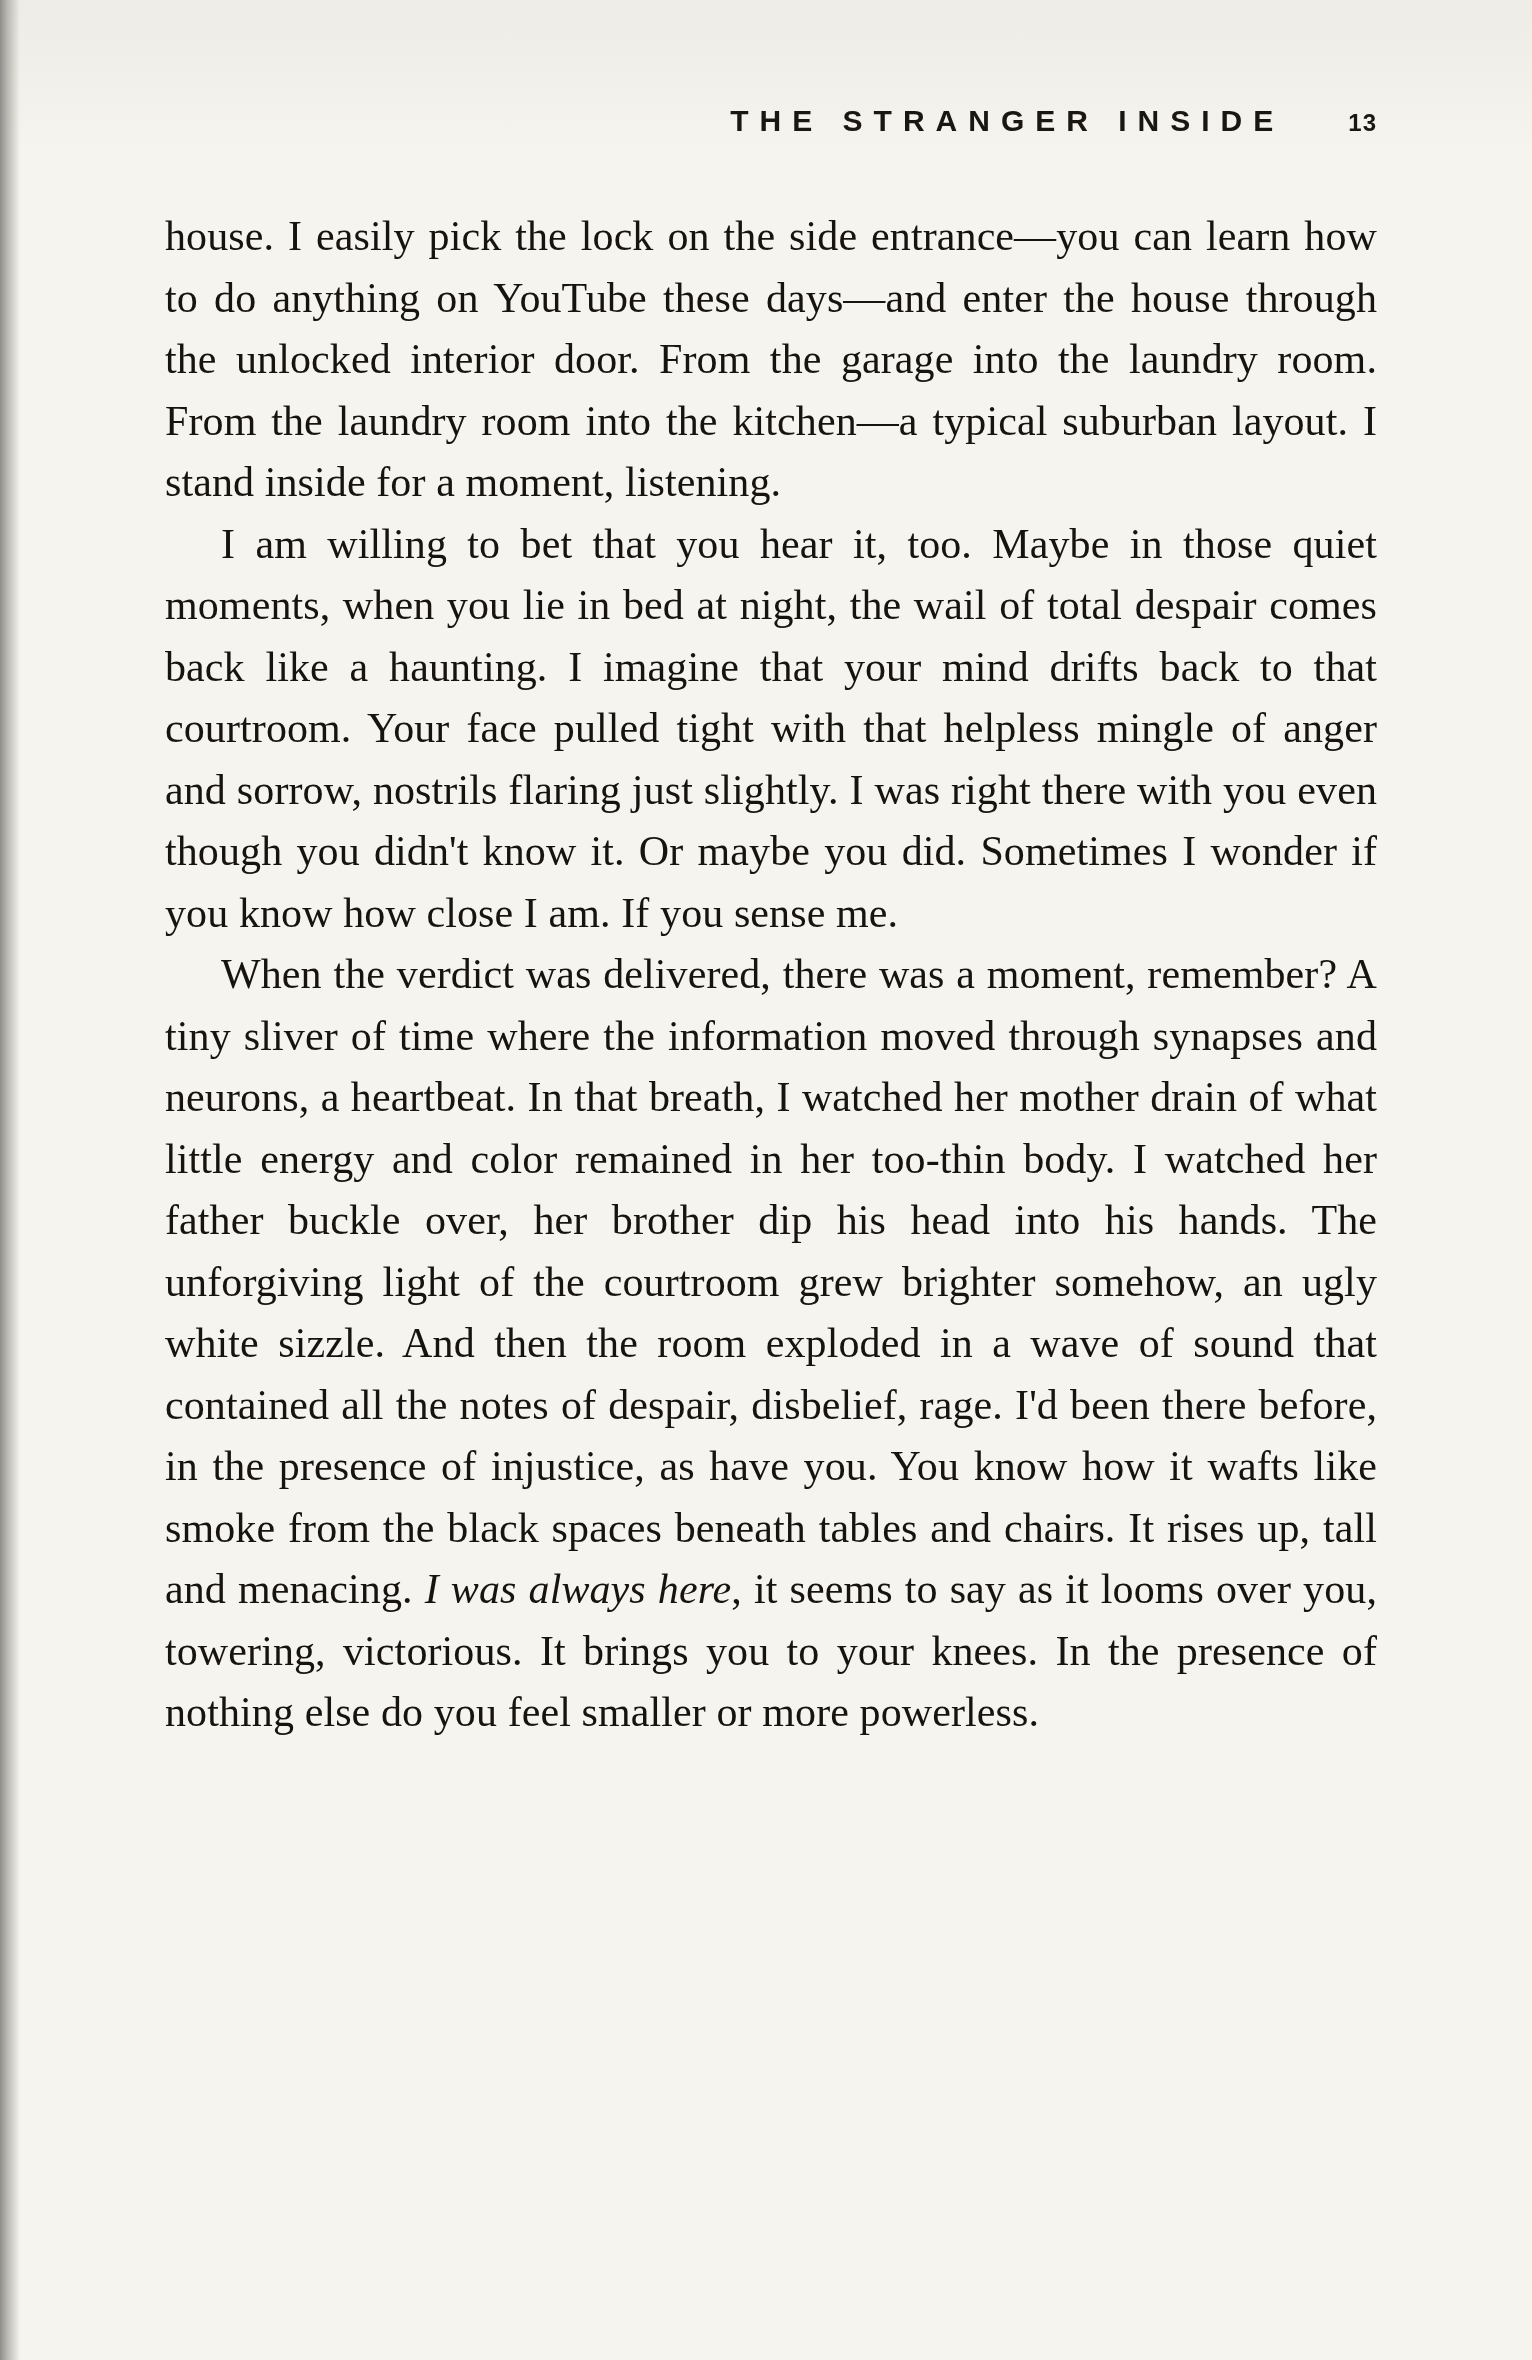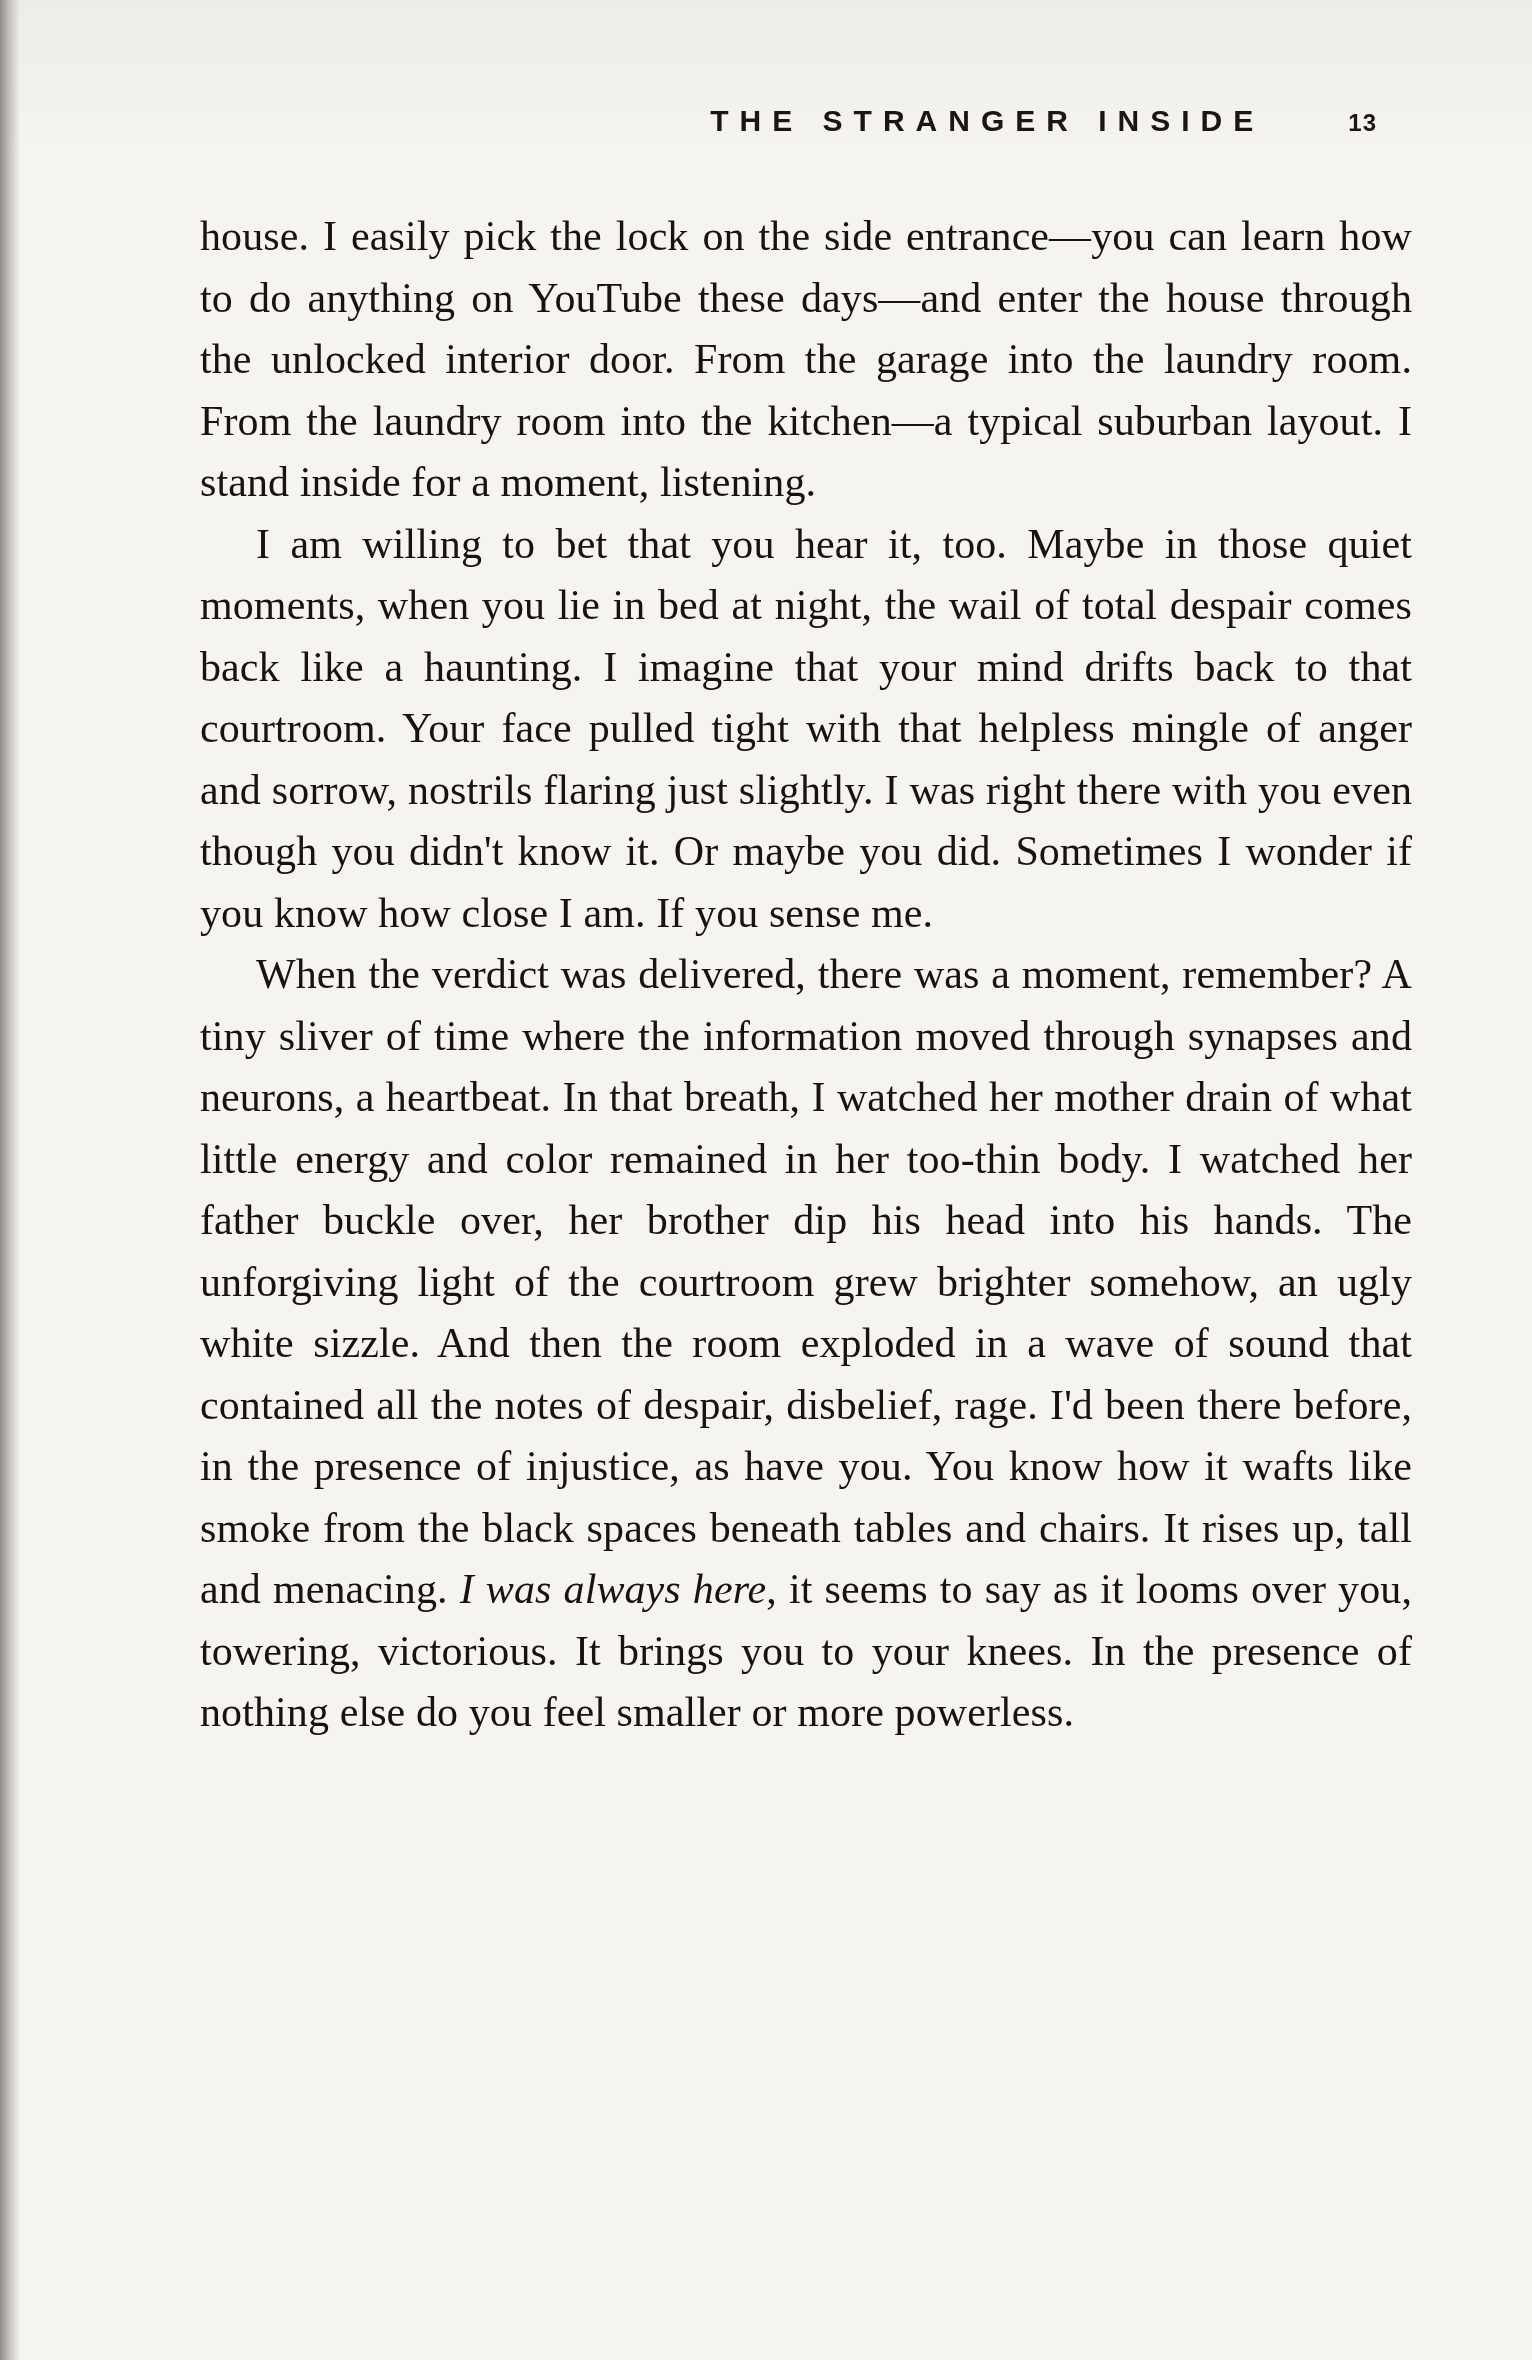--- a/index.html
+++ b/index.html
@@ -24,21 +24,21 @@
     background: linear-gradient(to right, #8f8e8a 0%, #bdbbb4 40%, rgba(246,244,238,0) 100%);
   }
   .running-head {
     position: absolute;
     top: 104px;
     left: 165px;
     width: 1212px;
     display: flex;
     justify-content: flex-end;
     align-items: baseline;
-    gap: 84px;
+    gap: 64px;
     font-family: "Liberation Sans", sans-serif;
     font-weight: bold;
     color: #1a1713;
     text-align: center;
   }
   .head-title {
     font-size: 30px;
     letter-spacing: 11px;
     white-space: nowrap;
   }
@@ -48,21 +48,20 @@
   }
   .body-text {
     position: absolute;
     top: 206px;
     left: 165px;
     width: 1212px;
     font-size: 42px;
     line-height: 61.5px;
     text-align: justify;
     letter-spacing: 0.1px;
-    margin-left: 35px;
   }
   .para {
     margin: 0;
     padding: 0;
   }
   .para.indent {
     text-indent: 56px;
   }
   .para em {
   }

